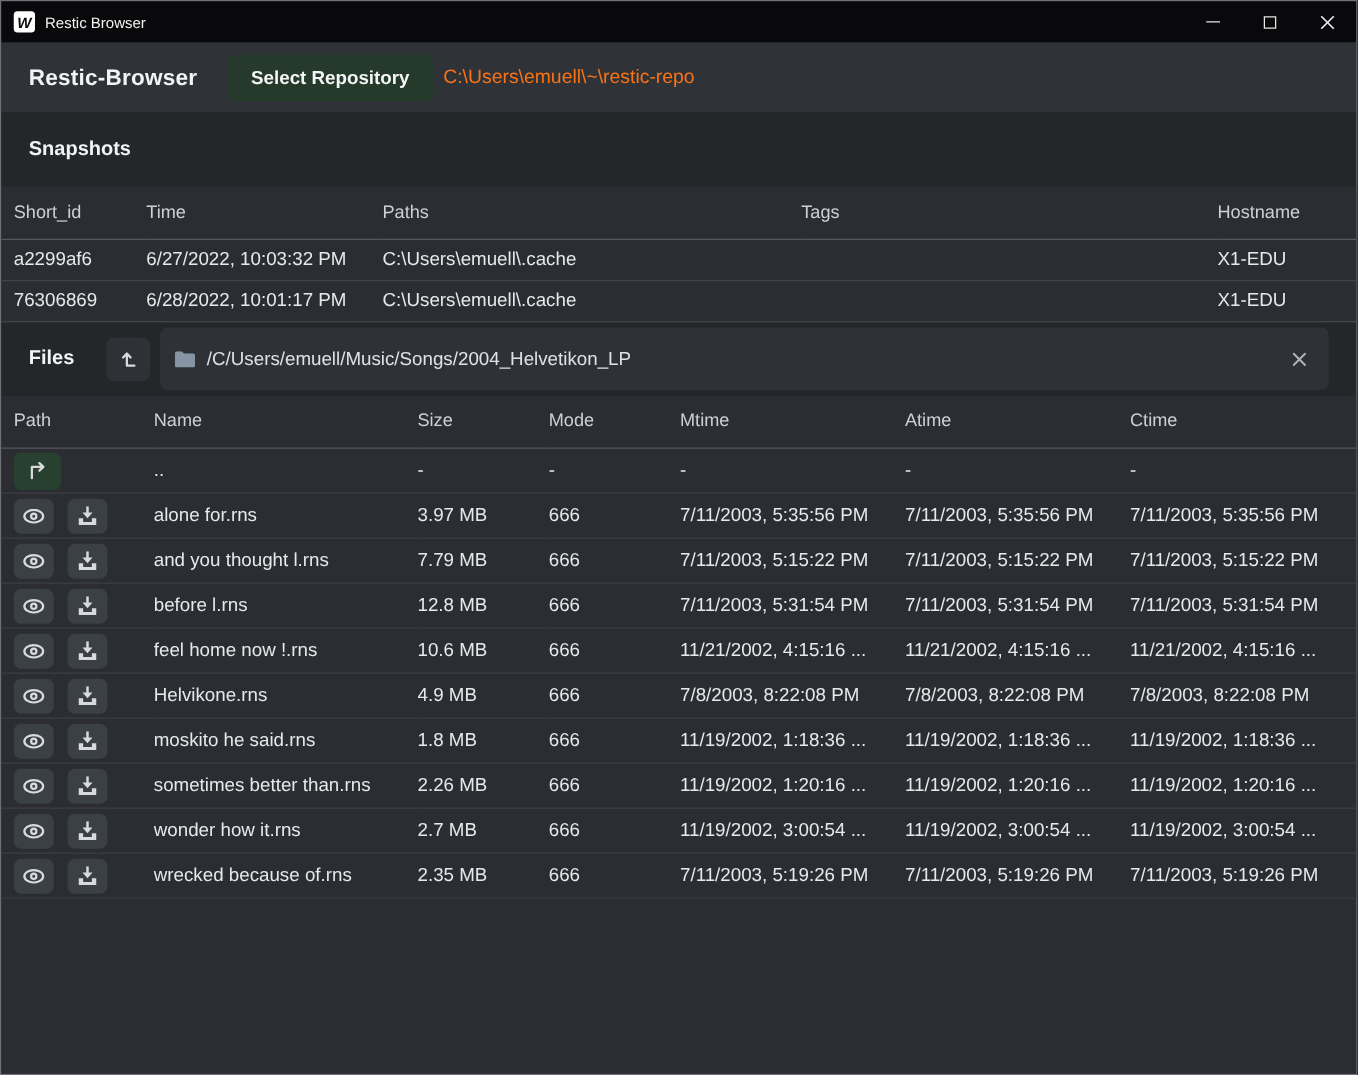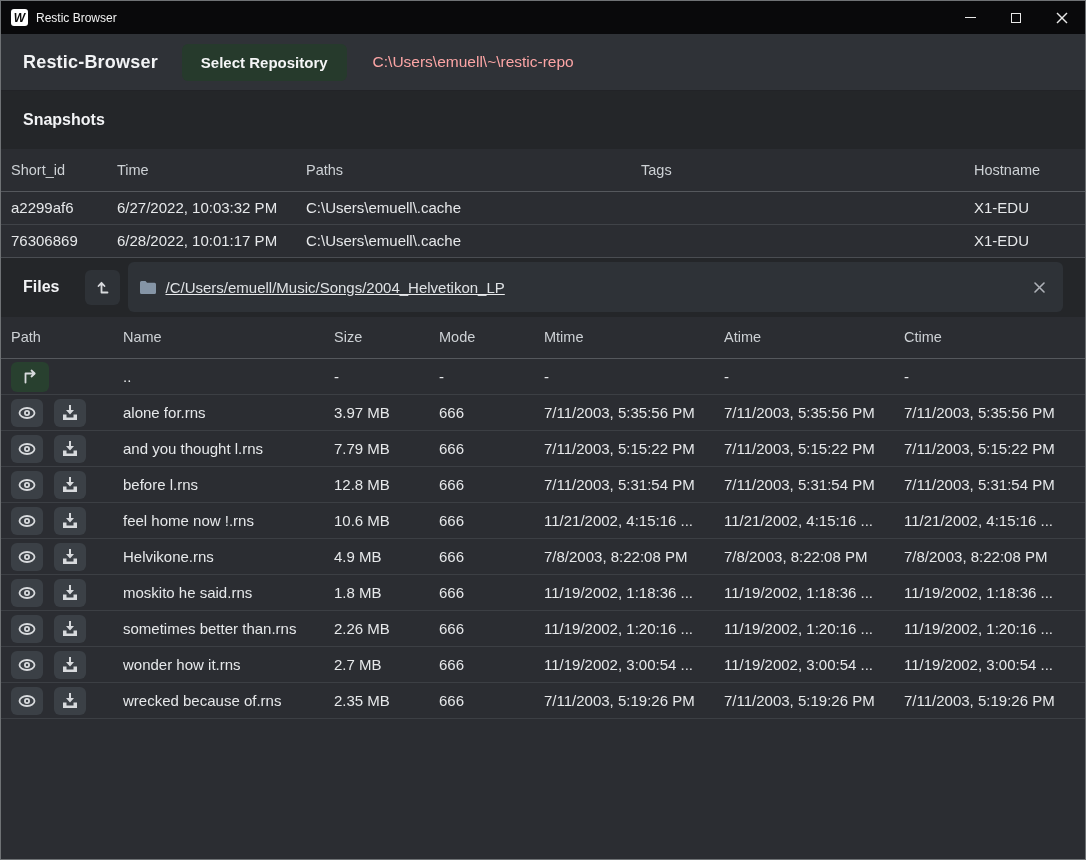--- a/index.html
+++ b/index.html
@@ -48,21 +48,21 @@
     border-bottom:1px solid #222327;
   }
   .app-title { font-size:18px; font-weight:bold; color:#f2f3f5; letter-spacing:.2px; }
   .select-repo-btn {
     margin-left:24px;
     background:#263a2c; color:#f4f5f6;
     border:none; border-radius:6px;
     font-family:inherit; font-size:15px; font-weight:bold;
     padding:10px 19px; cursor:pointer;
   }
-  .repo-path { margin-left:26px; font-size:15.5px; color:#fca5a5; }
+  .repo-path { margin-left:8px; font-size:15.5px; color:#f97316; }
 
   
   .band {
     background:#242629;
     display:flex; align-items:center;
     padding:0 22px;
   }
   .band-snapshots { height:58px; flex:0 0 58px; }
   .band-files { height:59px; flex:0 0 59px; }
   .section-title { font-size:16px; font-weight:bold; color:#f2f3f5; }
@@ -95,21 +95,20 @@
     width:35px; height:35px; border:none; border-radius:6px;
     background:#2e3237; cursor:pointer;
     display:inline-flex; align-items:center; justify-content:center;
   }
   .path-bar {
     margin-left:8px;
     flex:1; height:50px;
     background:#2e3237; border-radius:6px;
     display:flex; align-items:center;
     padding:0 12px;
-    text-decoration:underline;
   }
   .path-text { margin-left:9px; font-size:15px; color:#dfe2e5; flex:1; }
   .path-close-btn {
     background:none; border:none; cursor:pointer;
     width:24px; height:24px; display:flex; align-items:center; justify-content:center;
   }
 
   
   .act-btn {
     width:32px; height:28px; border:none; border-radius:6px;

